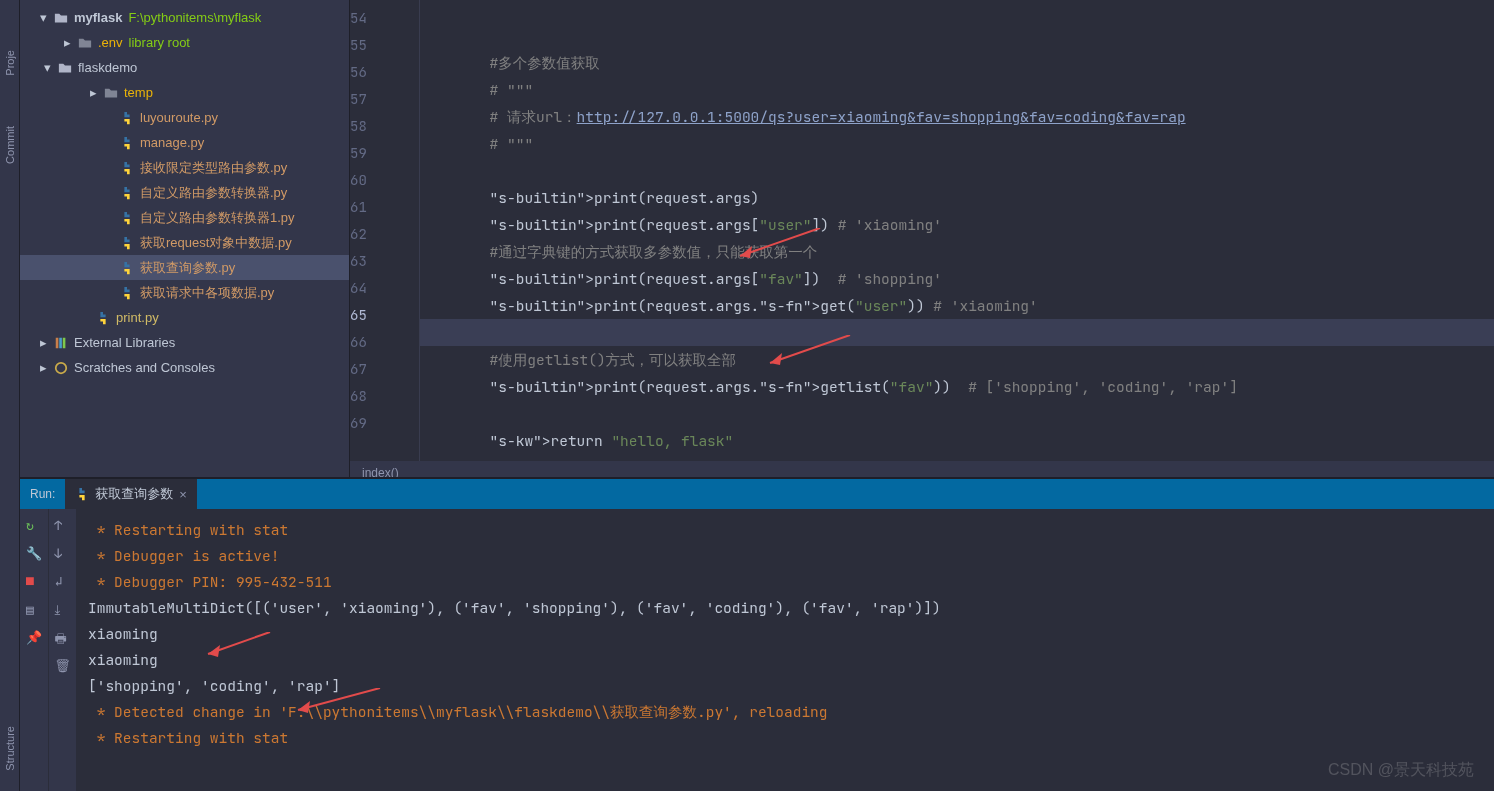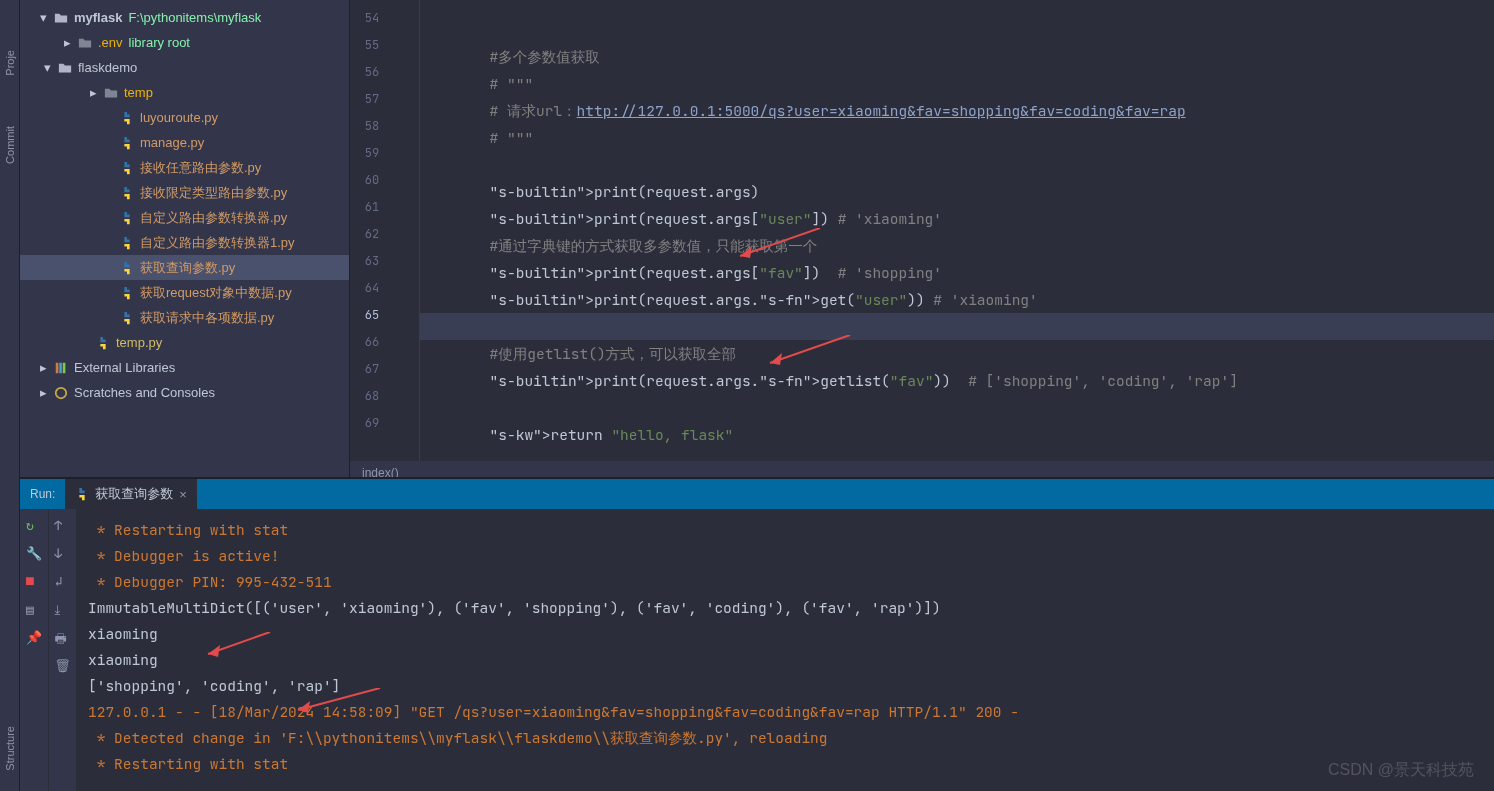--- a/index.html
+++ b/index.html
@@ -13,31 +13,31 @@
 .leftbar{width:20px; background:#33364a; border-right:1px solid #1e1f29; display:flex; flex-direction:column; align-items:center; gap:50px; padding-top:50px;}
 .leftbar .vtext{writing-mode:vertical-rl; transform:rotate(180deg); font-size:11px; color:#8f95ae; font-family:sans-serif;}
 .main{flex:1; display:flex; flex-direction:column;}
 .top-area{flex:1; display:flex; min-height:0;}
 .tree{width:330px; background:#33364a; border-right:1px solid #1e1f29; overflow:auto; padding-top:5px;}
 .tree-row{display:flex; align-items:center; height:25px; padding-left:10px; white-space:nowrap; cursor:pointer; font-family:sans-serif; font-size:13px;}
 .tree-row.sel{background:#4a516d;}
 .tree-row .chev{width:14px; color:#bfc7d5;}
 .tree-row .icon{margin-right:6px; display:inline-flex;}
 .tree-row .lbl{color:#bfc7d5;}
-.tree-row .dim{color:#86efac;}
+.tree-row .dim{color:#84cc16;}
 .tree-row .py{color:#d19a66;}
 .tree-row .pyyellow{color:#d1bb66;}
 .fold{color:#eab308;}
 .pyicon{width:14px;height:14px;}
 .editor{flex:1; display:flex; flex-direction:column; background:#2b2d3a; min-width:0;}
 .code-area{flex:1; display:flex; overflow:hidden; position:relative;}
 .gutter{width:70px; background:#2b2d3a; border-right:1px solid #393c4f; padding-top:5px;}
-.gutter .ln{height:27px; line-height:27px; text-align:center; padding-right:25px; color:#636a85; font-size:12px;}
+.gutter .ln{height:27px; line-height:27px; text-align:left; padding-right:25px; color:#636a85; font-size:14px;}
 .gutter .ln.cur{color:#b1bad6;}
-.codelines{flex:1; padding-top:16px; position:relative;}
+.codelines{flex:1; padding-top:22px; position:relative;}
 .codeline{height:27px; line-height:27px; white-space:pre; font-size:14.5px; padding-left:0px;}
 .codeline.cur{background:#3a3e55;}
 .s-str{color:#6a8759;}
 .s-cmt{color:#808080;}
 .s-url{color:#8ea2c9; text-decoration:underline;}
 .crumb{height:16px; line-height:24px; padding-left:12px; background:#33364a; color:#8f95ae; font-size:12px; font-family:sans-serif;}
 .run-panel{height:314px; background:#2b2d3a; border-top:2px solid #1e1f29; display:flex; flex-direction:column;}
 .run-tabs{height:30px; background:#0369a1; display:flex; align-items:center; font-family:sans-serif;}
 .run-tabs .label{padding:0 10px; color:#bfc7d5; font-size:12px;}
 .run-tab{height:30px; display:flex; align-items:center; padding:0 10px; background:#2b2d3a; gap:6px;}
@@ -124,85 +124,76 @@
               </span>
               <span class="py">manage.py</span>
             </div>
             <div class="tree-row" style="padding-left: 100px;">
               <span class="icon">
                 <svg class="pyicon" viewBox="0 0 16 16">
                   <path fill="#3572A5" d="M5 1h3v3h3v3H5z"></path>
                   <path fill="#FFD43B" d="M11 15H8v-3H5V9h6z"></path>
                 </svg>
               </span>
-              <span class="py">接收任意路由参数.py</span>
-            </div>
-            <div class="tree-row" style="padding-left: 100px;">
-              <span class="icon">
-                <svg class="pyicon" viewBox="0 0 16 16">
-                  <path fill="#3572A5" d="M5 1h3v3h3v3H5z"></path>
-                  <path fill="#FFD43B" d="M11 15H8v-3H5V9h6z"></path>
-                </svg>
-              </span>
               <span class="py">接收限定类型路由参数.py</span>
             </div>
             <div class="tree-row" style="padding-left: 100px;">
               <span class="icon">
                 <svg class="pyicon" viewBox="0 0 16 16">
                   <path fill="#3572A5" d="M5 1h3v3h3v3H5z"></path>
                   <path fill="#FFD43B" d="M11 15H8v-3H5V9h6z"></path>
                 </svg>
               </span>
               <span class="py">自定义路由参数转换器.py</span>
             </div>
             <div class="tree-row" style="padding-left: 100px;">
               <span class="icon">
                 <svg class="pyicon" viewBox="0 0 16 16">
                   <path fill="#3572A5" d="M5 1h3v3h3v3H5z"></path>
                   <path fill="#FFD43B" d="M11 15H8v-3H5V9h6z"></path>
                 </svg>
               </span>
               <span class="py">自定义路由参数转换器1.py</span>
             </div>
+            <div class="tree-row" style="padding-left: 100px;">
+              <span class="icon">
+                <svg class="pyicon" viewBox="0 0 16 16">
+                  <path fill="#3572A5" d="M5 1h3v3h3v3H5z"></path>
+                  <path fill="#FFD43B" d="M11 15H8v-3H5V9h6z"></path>
+                </svg>
+              </span>
+              <span class="py">获取request对象中数据.py</span>
+            </div>
             <div class="tree-row sel" style="padding-left: 100px;">
               <span class="icon">
                 <svg class="pyicon" viewBox="0 0 16 16">
                   <path fill="#3572A5" d="M5 1h3v3h3v3H5z"></path>
                   <path fill="#FFD43B" d="M11 15H8v-3H5V9h6z"></path>
                 </svg>
               </span>
               <span class="py">获取查询参数.py</span>
-            </div>
-            <div class="tree-row" style="padding-left: 100px;">
-              <span class="icon">
-                <svg class="pyicon" viewBox="0 0 16 16">
-                  <path fill="#3572A5" d="M5 1h3v3h3v3H5z"></path>
-                  <path fill="#FFD43B" d="M11 15H8v-3H5V9h6z"></path>
-                </svg>
-              </span>
-              <span class="py">获取request对象中数据.py</span>
             </div>
             <div class="tree-row" style="padding-left: 100px;">
               <span class="icon">
                 <svg class="pyicon" viewBox="0 0 16 16">
                   <path fill="#3572A5" d="M5 1h3v3h3v3H5z"></path>
                   <path fill="#FFD43B" d="M11 15H8v-3H5V9h6z"></path>
                 </svg>
               </span>
               <span class="py">获取请求中各项数据.py</span>
             </div>
           </div>
         <div class="tree-row" style="padding-left:76px;">
           <span class="icon">
               <svg class="pyicon" viewBox="0 0 16 16">
                 <path fill="#3572A5" d="M5 1h3v3h3v3H5z"></path>
                 <path fill="#FFD43B" d="M11 15H8v-3H5V9h6z"></path>
               </svg>
             </span>
-          <span class="pyyellow">temp.py</span>
+          <span class="pyyellow">print.py</span>
         </div>
         <div class="tree-row" style="padding-left:20px;">
           <span class="chev">▸</span>
           <span class="icon">
               <svg class="pyicon" viewBox="0 0 16 16">
                 <rect x="2" y="2" width="3" height="12" fill="#c97f4a"></rect>
                 <rect x="6" y="2" width="3" height="12" fill="#4a9fc9"></rect>
                 <rect x="10" y="2" width="3" height="12" fill="#7fc94a"></rect>
               </svg>
             </span>
@@ -311,21 +302,20 @@
               <line x1="90" y1="0" x2="8" y2="22" stroke="#e24b4b" stroke-width="2"></line>
               <polygon points="8,22 20,13 18,25" fill="#e24b4b"></polygon>
             </svg>
         <div class="line red"> * Restarting with stat</div>
             <div class="line red"> * Debugger is active!</div>
             <div class="line red"> * Debugger PIN: 995-432-511</div>
             <div class="line white">ImmutableMultiDict([('user', 'xiaoming'), ('fav', 'shopping'), ('fav', 'coding'), ('fav', 'rap')])</div>
             <div class="line white">xiaoming</div>
             <div class="line white">xiaoming</div>
             <div class="line white">['shopping', 'coding', 'rap']</div>
-            <div class="line red">127.0.0.1 - - [18/Mar/2024 14:58:09] "GET /qs?user=xiaoming&amp;fav=shopping&amp;fav=coding&amp;fav=rap HTTP/1.1" 200 -</div>
             <div class="line red"> * Detected change in 'F:\\pythonitems\\myflask\\flaskdemo\\获取查询参数.py', reloading</div>
             <div class="line red"> * Restarting with stat</div>
           </div>
       </div>
     </div>
   </div>
 </div>
 
 <div class="watermark">CSDN @景天科技苑</div>
 

